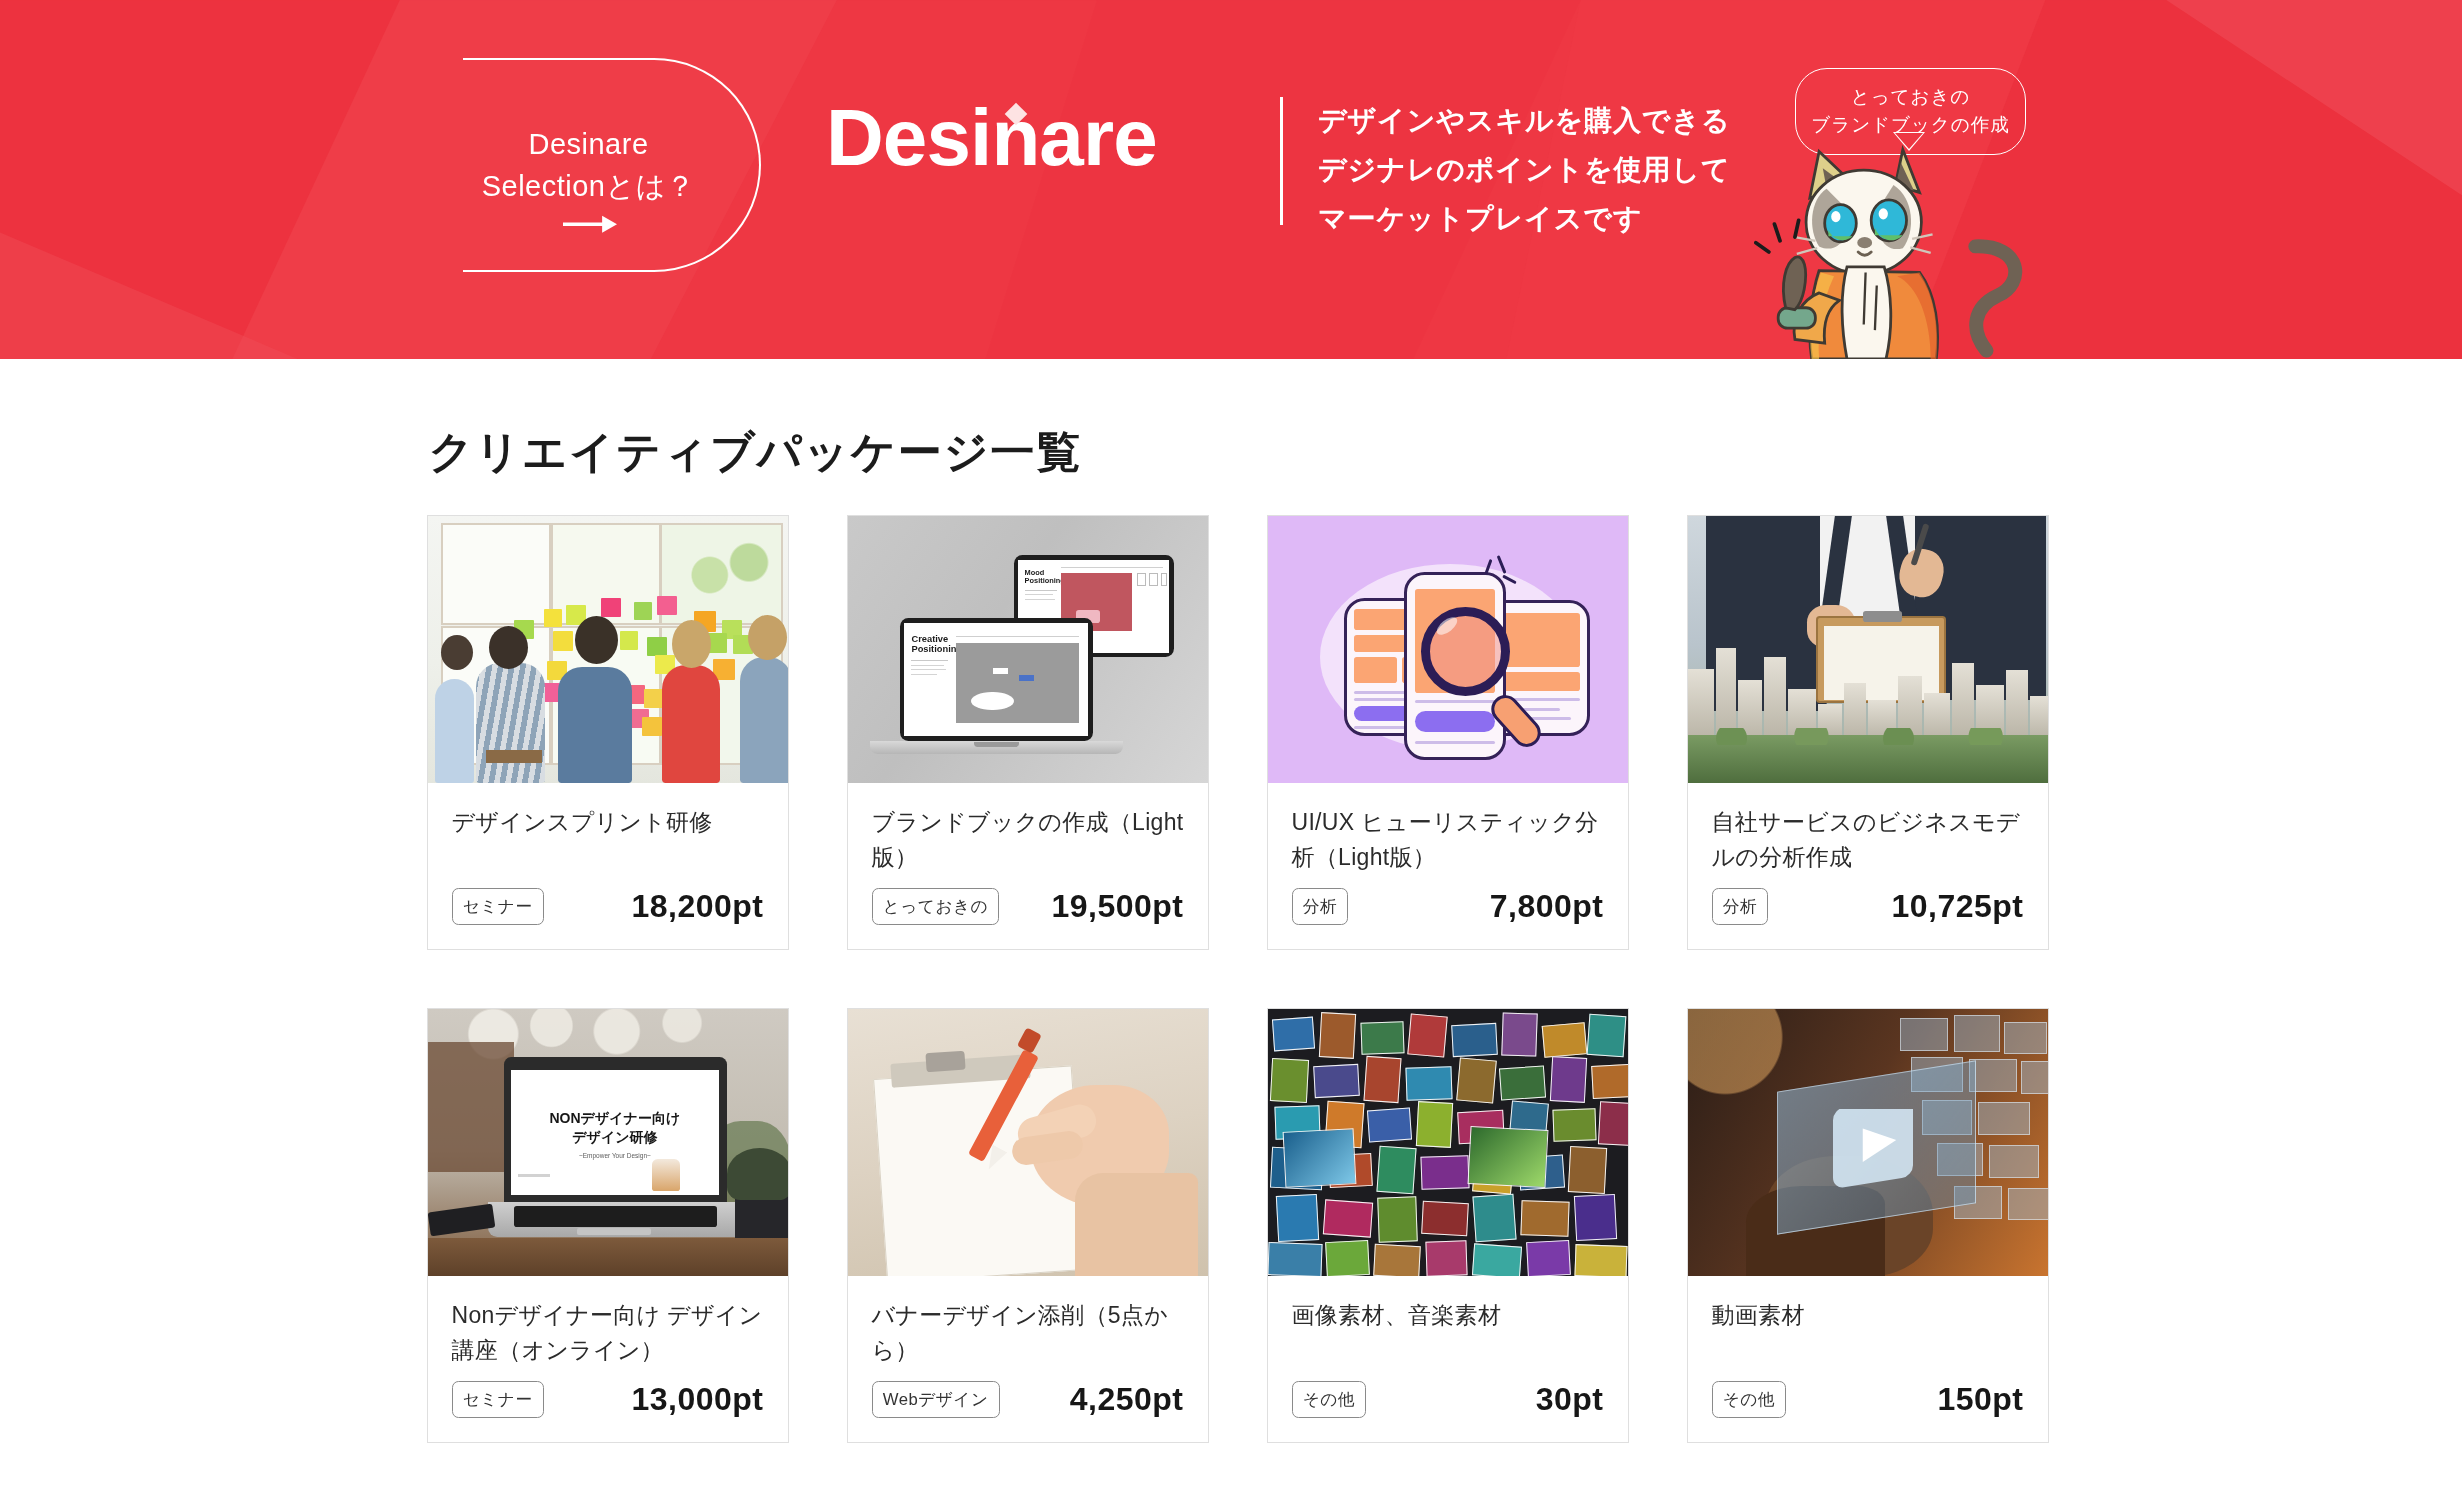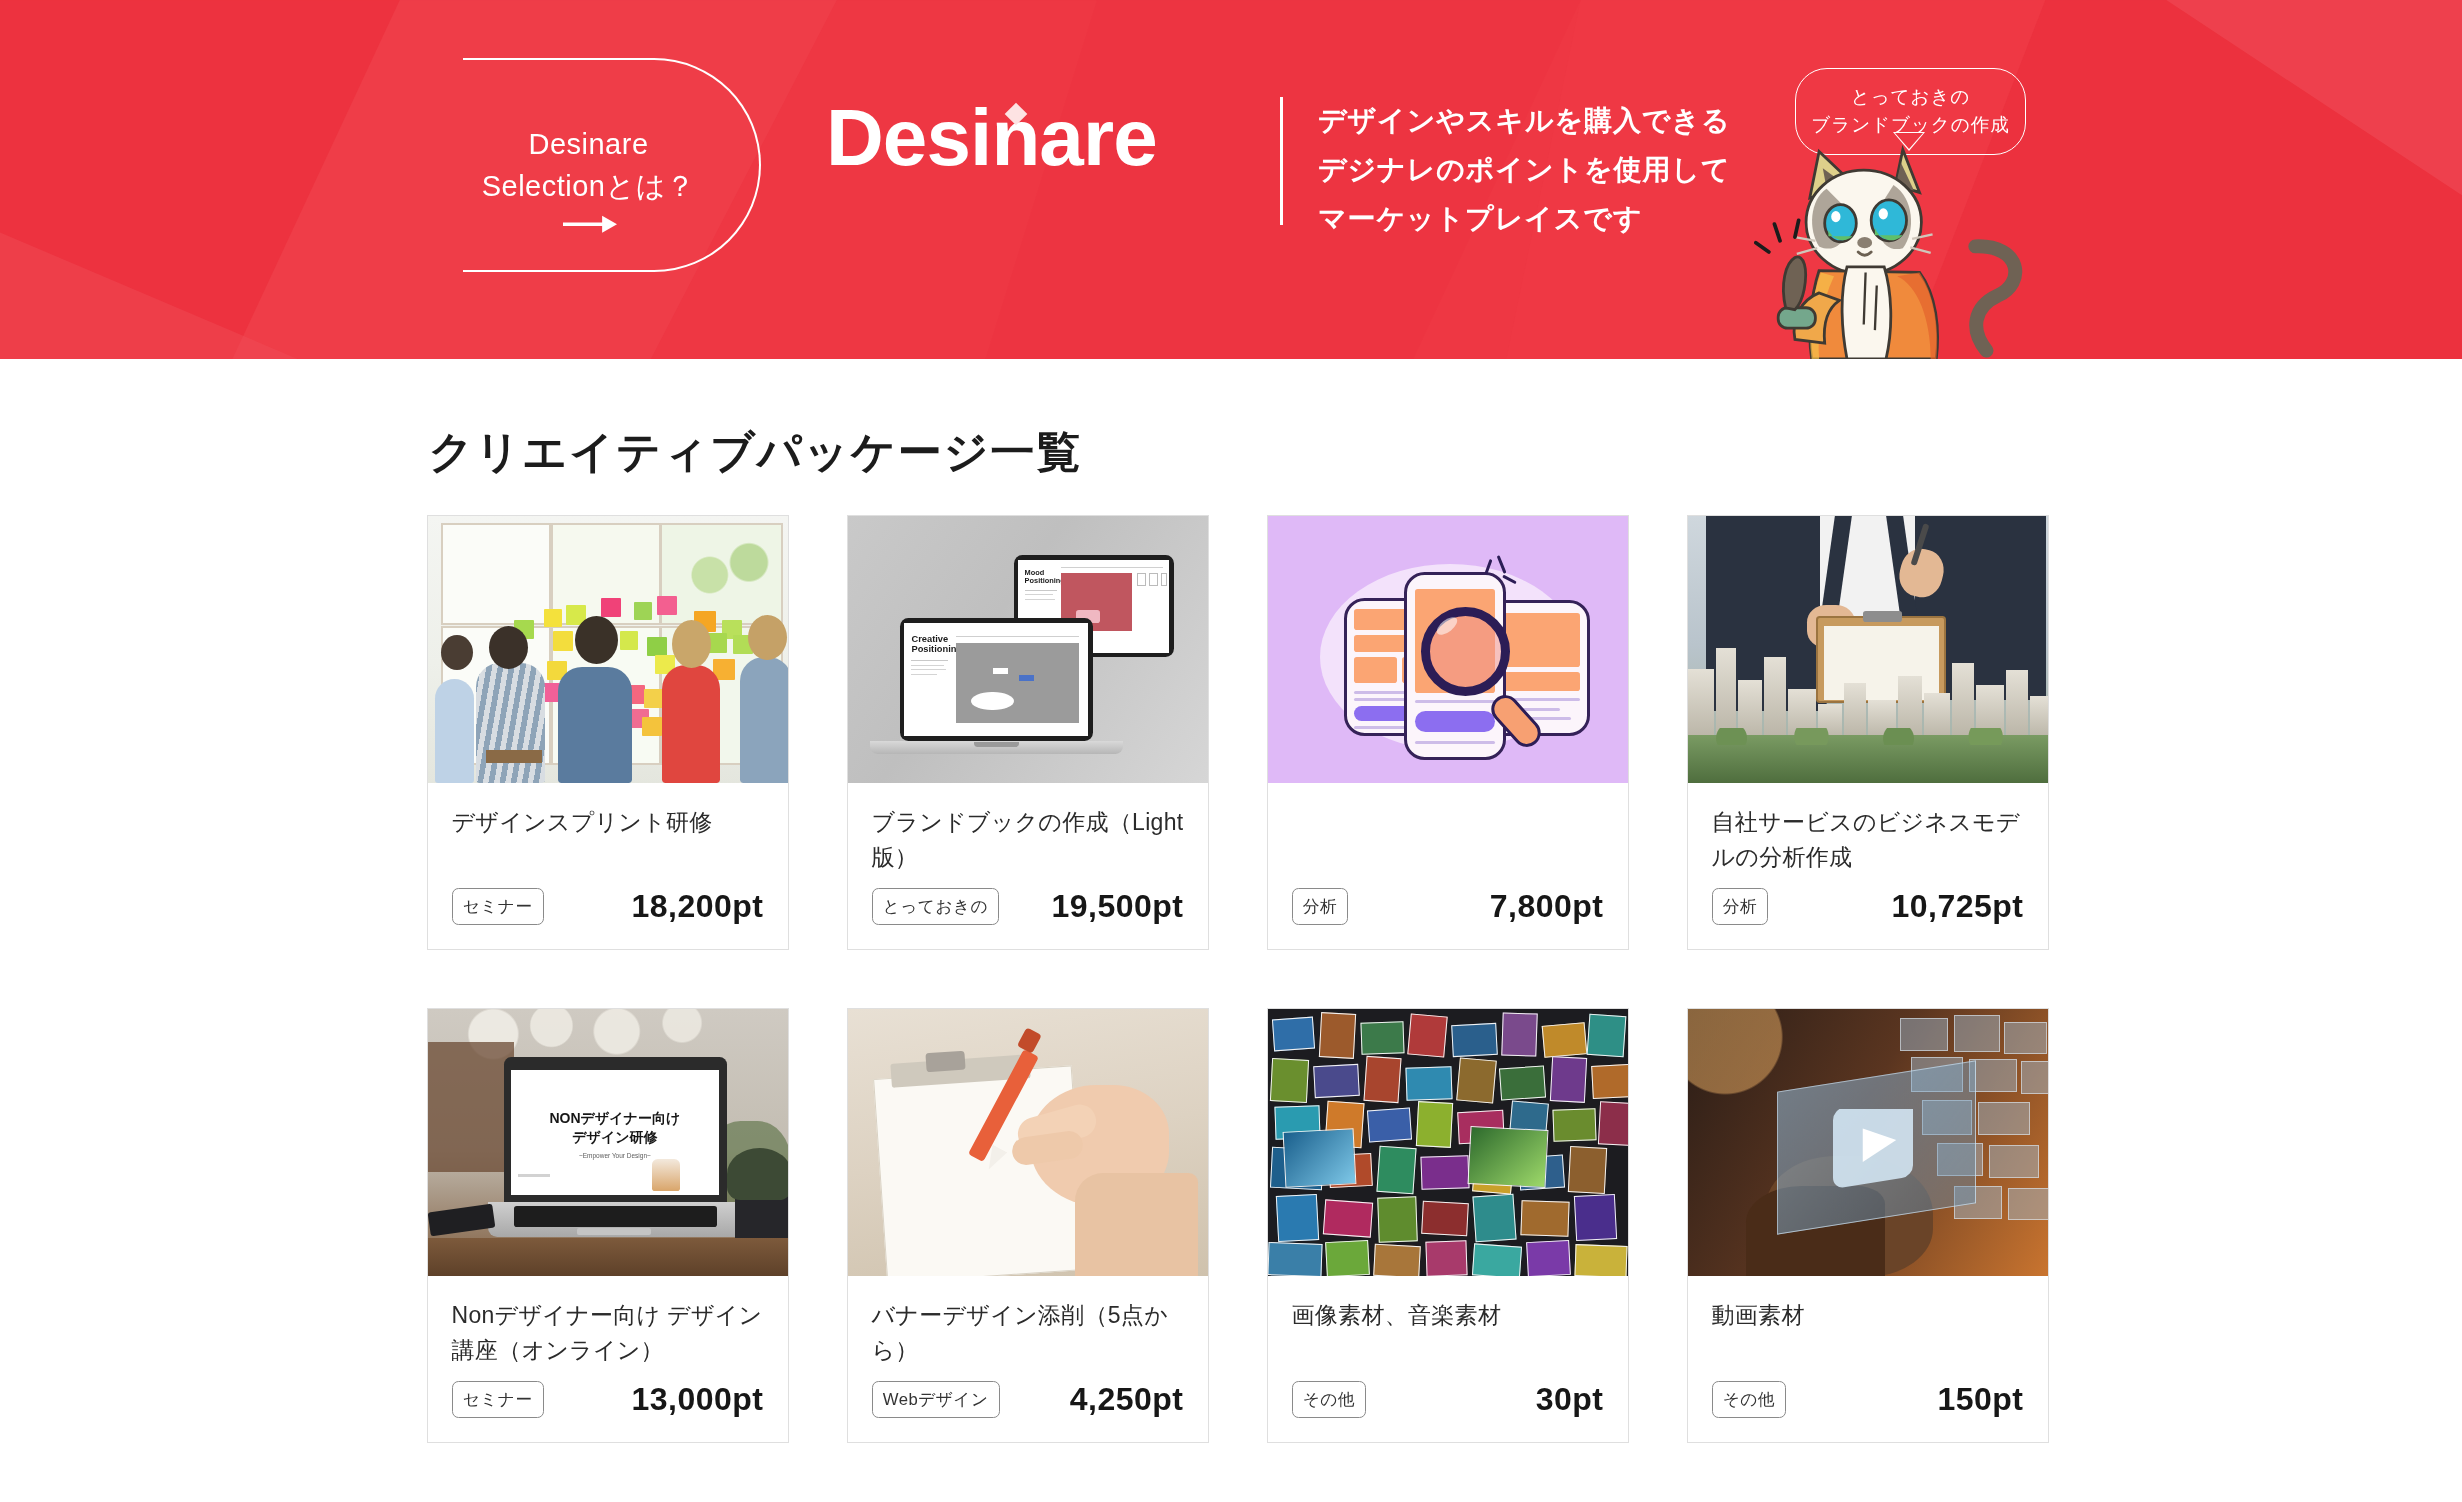--- a/index.html
+++ b/index.html
@@ -538,20 +538,21 @@
             <div class="ui-glass" style="left:153px;top:91px;width:89px;height:89px;"></div>
             <div style="position:absolute;left:167px;top:104px;width:24px;height:12px;border-radius:50%;background:#fff;opacity:.55;transform:rotate(-38deg);"></div>
             <div class="ui-handle" style="left:234px;top:175px;width:28px;height:60px;transform:rotate(-42deg);"></div>
 
             <div class="ui-spark" style="left:219px;top:43px;width:2.8px;height:15px;transform:rotate(20deg);"></div>
             <div class="ui-spark" style="left:232px;top:39px;width:2.8px;height:18.6px;transform:rotate(-22deg);"></div>
             <div class="ui-spark" style="left:240px;top:56px;width:2.8px;height:15px;transform:rotate(-62deg);"></div>
           </div>
         </div>
         <div class="card-body">
+          <div class="card-title">UI/UX ヒューリスティック分析（Light版）</div>
           <div class="card-foot">
             <span class="tag">分析</span>
             <span class="price">7,800pt</span>
           </div>
         </div>
       </a>
 
       <a class="card">
         <div class="card-thumb">
           <div class="thumb-art">

